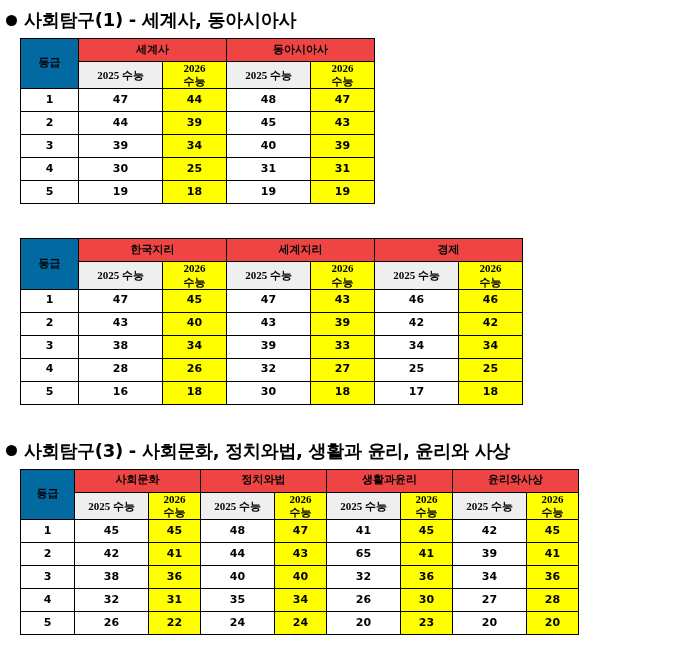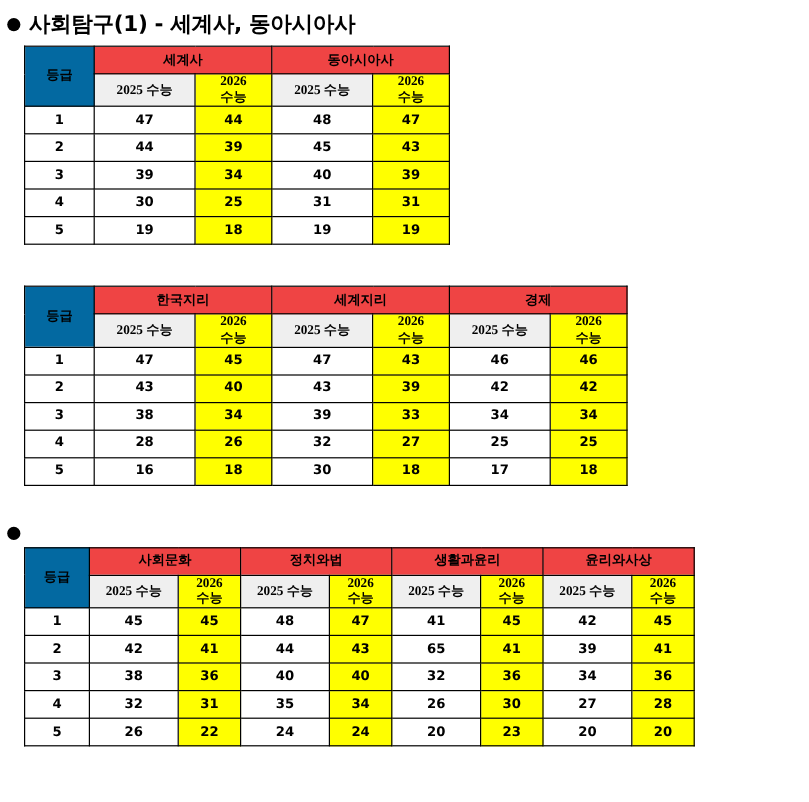--- a/index.html
+++ b/index.html
@@ -245,20 +245,21 @@
           <td class="cell-2025">17</td>
           <td class="cell-2026">18</td>
         </tr>
       </tbody>
     </table>
   </div>
 
   <div class="section sec3">
     <div class="sec-title">
       <span class="bullet"></span>
+      <span>사회탐구(3) - 사회문화, 정치와법, 생활과 윤리, 윤리와 사상</span>
     </div>
     <table class="grade">
       <colgroup>
         <col style="width:54px">
         <col style="width:74px">
           <col style="width:52px">
         <col style="width:74px">
           <col style="width:52px">
         <col style="width:74px">
           <col style="width:52px">

